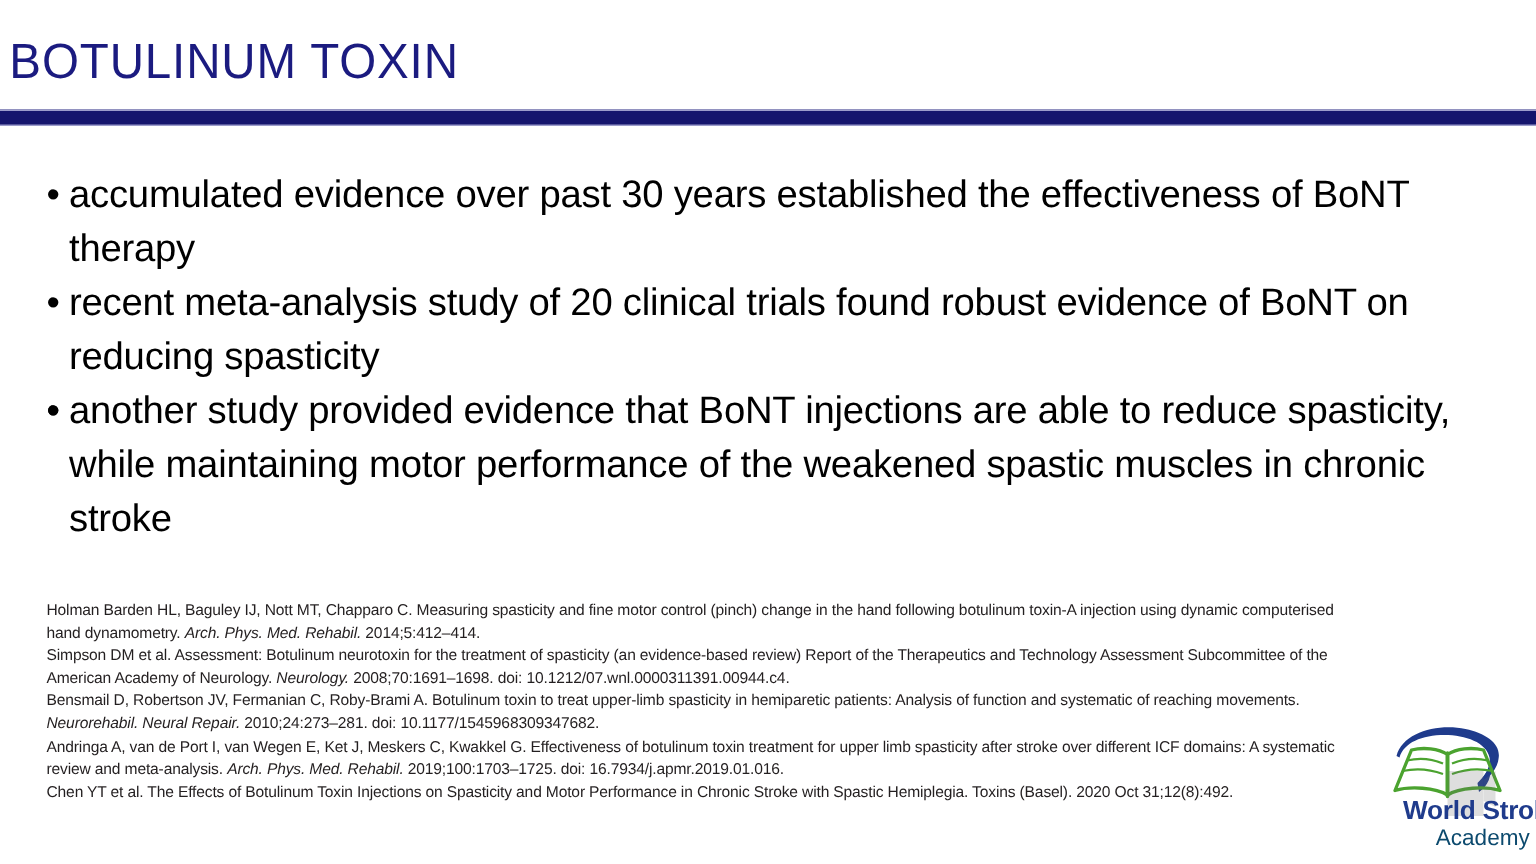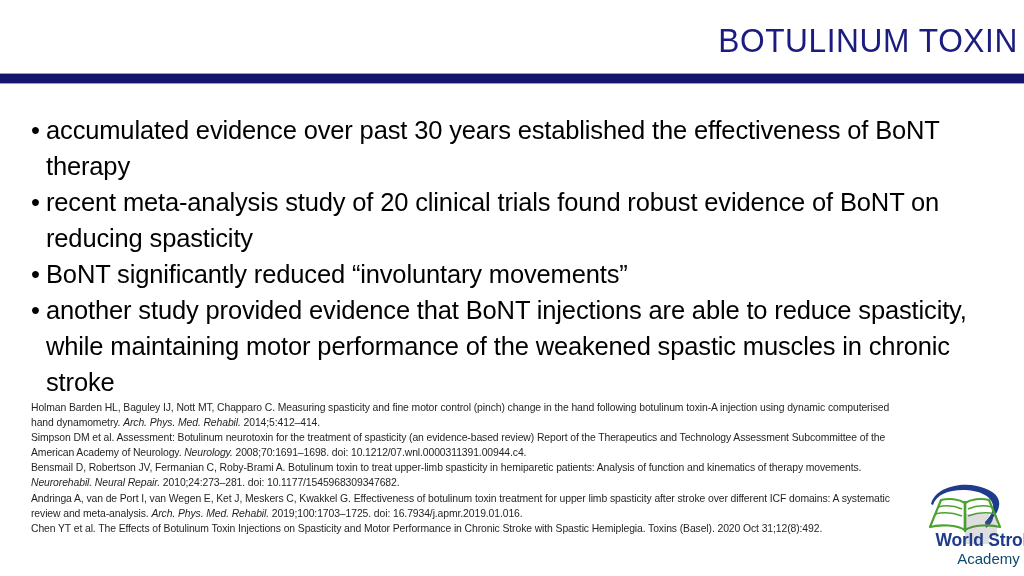--- a/index.html
+++ b/index.html
@@ -18,21 +18,21 @@
     overflow: hidden;
   }
 
   
   #title-area {
     position: absolute;
     left: 0;
     top: 22px;
     width: 1024px;
     height: 48px;
-    text-align: right;
+    text-align: left;
   }
   #slide-title {
     display: inline-block;
     font-family: "Liberation Sans", sans-serif;
     font-size: 33px;
     font-weight: 400;
     letter-spacing: 0.6px;
     color: #1b1b80;
     white-space: nowrap;
     transform: scaleX(0.96);
@@ -163,36 +163,36 @@
 
     <p class="bullet-para">
       <span class="dot">•</span><span>accumulated evidence over past 30 years established the effectiveness of BoNT therapy</span>
     </p>
 
     <p class="bullet-para">
       <span class="dot">•</span><span>recent meta-analysis study of 20 clinical trials found robust evidence of BoNT on reducing spasticity</span>
     </p>
 
     <p class="bullet-para">
-      <span class="dot">•</span><span>BoNT significantly reduced “involuntary movements”</span>
+      <span class="dot">•</span>
     </p>
 
     <p class="bullet-para">
       <span class="dot">•</span><span>another study provided evidence that BoNT injections are able to reduce spasticity, while maintaining motor performance of the weakened spastic muscles in chronic stroke</span>
     </p>
 
   </div>
 
   <div id="refs-block">
 
     <p class="ref-item"><span>Holman Barden HL, Baguley IJ, Nott MT, Chapparo C. Measuring spasticity and fine motor  control (pinch) change in the hand following botulinum  toxin-A injection using dynamic computerised  hand dynamometry. </span><i>Arch.  Phys.  Med.  Rehabil.</i><span> 2014;5:412–414.</span></p>
 
     <p class="ref-item"><span>Simpson DM et al. Assessment: Botulinum neurotoxin  for the treatment of spasticity (an evidence-based review) Report of the Therapeutics and Technology Assessment Subcommittee of the American Academy of  Neurology. </span><i>Neurology.</i><span> 2008;70:1691–1698.  doi: 10.1212/07.wnl.0000311391.00944.c4.</span></p>
 
-    <p class="ref-item"><span>Bensmail D, Robertson JV, Fermanian C, Roby-Brami A. Botulinum toxin to treat upper-limb spasticity in hemiparetic patients: Analysis of function and kinematics of therapy movements. </span><i>Neurorehabil.  Neural  Repair.</i><span> 2010;24:273–281.  doi: 10.1177/1545968309347682.</span></p>
+    <p class="ref-item"><span>Bensmail D, Robertson JV, Fermanian C, Roby-Brami A. Botulinum toxin to treat upper-limb spasticity in hemiparetic patients: Analysis of function and systematic of reaching movements. </span><i>Neurorehabil.  Neural  Repair.</i><span> 2010;24:273–281.  doi: 10.1177/1545968309347682.</span></p>
 
     <p class="ref-item"><span>Andringa A, van de Port I, van Wegen E, Ket J, Meskers C, Kwakkel G. Effectiveness of botulinum toxin treatment  for upper limb spasticity after stroke over different ICF domains: A systematic review and meta-analysis. </span><i>Arch. Phys.  Med. Rehabil.</i><span> 2019;100:1703–1725.  doi: 16.7934/j.apmr.2019.01.016.</span></p>
 
     <p class="ref-item"><span>Chen YT et al. The Effects of Botulinum Toxin Injections on Spasticity and Motor  Performance in Chronic Stroke  with Spastic Hemiplegia. Toxins (Basel). 2020 Oct 31;12(8):492.</span><i></i><span></span></p>
 
   </div>
 
   <div id="logo">
 
     <svg id="logo-mark" viewBox="0 0 100 50">

